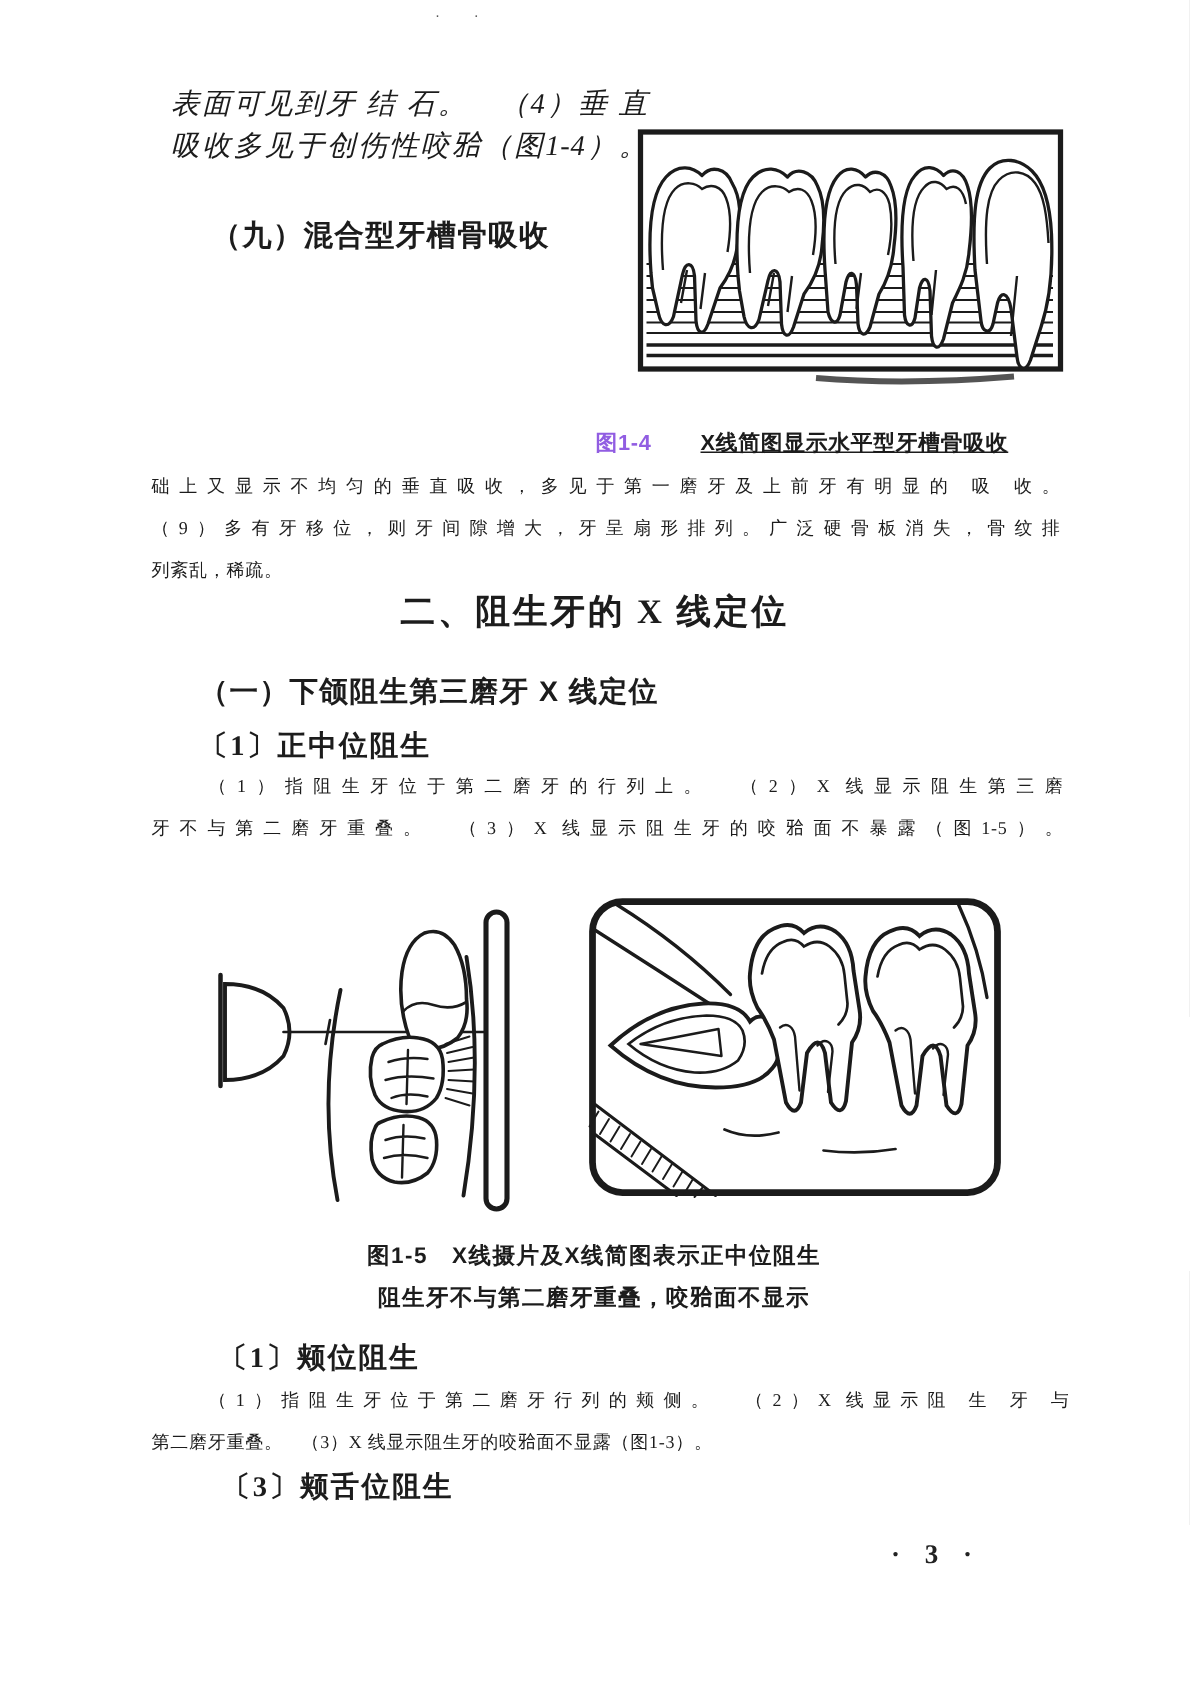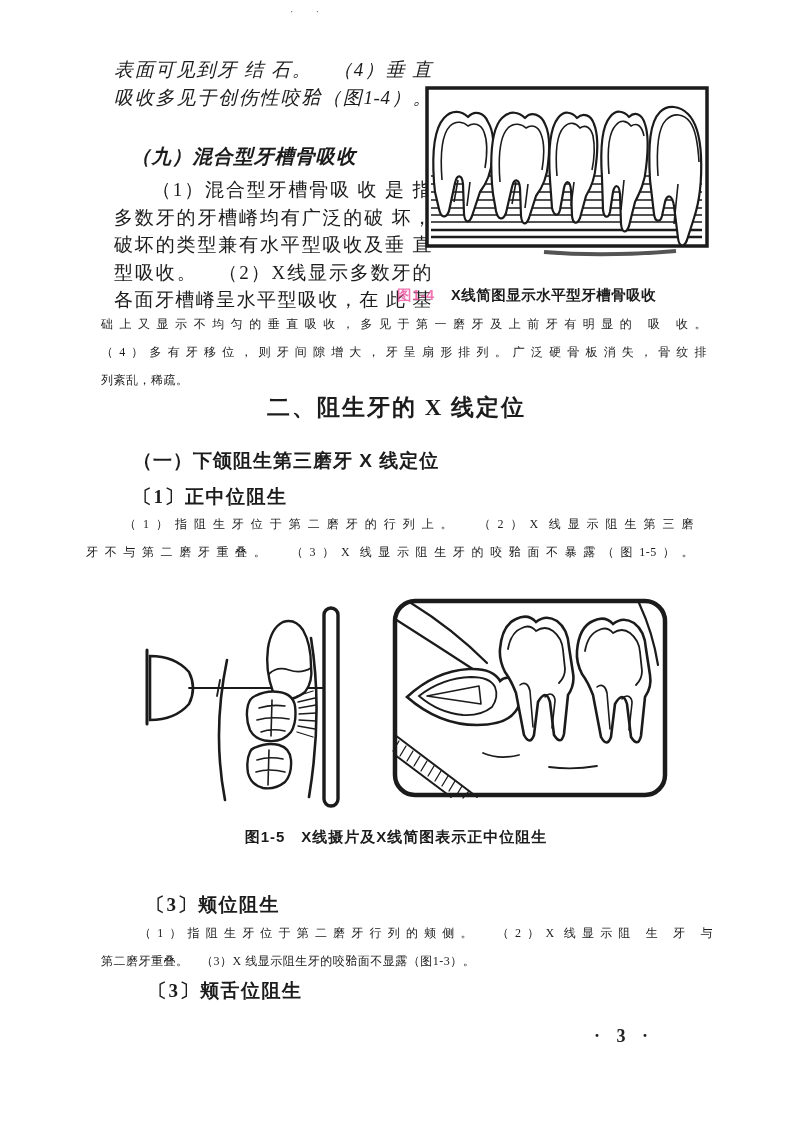--- a/index.html
+++ b/index.html
@@ -5,49 +5,42 @@
   html,body{margin:0;padding:0;background:#e8e8e8;}
   .page{position:relative;width:793px;height:1122px;background:#ffffff;margin:0 auto;
         overflow:hidden;color:#1c1c1c;}
   .t{position:absolute;}
   .serif{font-family:"Liberation Serif","DejaVu Serif",serif;}
   .hei{font-family:"Liberation Sans","DejaVu Sans",sans-serif;font-weight:bold;}
   .body19{font-size:19px;line-height:27.6px;letter-spacing:0.5px;}
   .body18{font-size:12px;line-height:28px;letter-spacing:0.5px;font-family:Liberation Serif, serif;}
   .jl{text-align:justify;text-align-last:justify;}
   .ind{text-indent:38px;}
-  .faded{color:#ec4899;opacity:0.75;}
+  .faded{color:#6d28d9;opacity:0.75;}
   .cap{font-size:14.5px;letter-spacing:0.5px;}
   .cap5{font-size:15px;letter-spacing:1px;}
   .center{text-align:center;}
   .smudge{filter:blur(0.5px);font-weight:bold;}
   svg{display:block;}
   .stk{fill:none;stroke:#1b1b1b;}
 </style>
 </head>
 <body>
 
 <div class="page">
 
   <div class="t serif" style="left:290px;top:6px;font-size:10px;color:#555;letter-spacing:10px;">· ·</div>
 
   <div class="t serif body19" style="left:114px;top:56px;width:318px;font-style:italic;">
     <div class="jl">表面可见到牙 结 石。　（4）垂 直</div>
     <div class="jl">吸收多见于创伤性咬𬌗（图1-4）。</div>
   </div>
 
-  <div class="t hei" style="left:131px;top:143px;font-size:19.5px;letter-spacing:1px;font-style:italic;">（九）混合型牙槽骨吸收</div>
+  <div class="t hei" style="left:141px;top:143px;font-size:19.5px;letter-spacing:1px;">（九）混合型牙槽骨吸收</div>
 
-  <div class="t serif body19" style="left:114px;top:176px;width:318px;">
-    <div class="jl ind">（1）混合型牙槽骨吸 收 是 指</div>
-    <div class="jl">多数牙的牙槽嵴均有广泛的破 坏，</div>
-    <div class="jl">破坏的类型兼有水平型吸收及垂 直</div>
-    <div class="jl">型吸收。　（2）X线显示多数牙的</div>
-    <div class="jl">各面牙槽嵴呈水平型吸收，在 此 基</div>
-  </div>
 
   <svg class="t" style="left:424px;top:84px;" width="287" height="176" viewBox="0 0 287 176">
     <rect x="3" y="4" width="280" height="158" fill="#ffffff" stroke="#1b1b1b" stroke-width="3.5"></rect>
     <g class="stk" stroke-width="1.4">
       <path d="M7,92 H278 M7,100 H278 M7,108 H278 M7,116 H278 M7,124 H278 M7,131 H278 M7,138 H278"></path>
     </g>
     <g class="stk" stroke-width="2.4">
       <path d="M7,146 H278 M7,153 H278"></path>
     </g>
 
@@ -63,35 +56,35 @@
       <path d="M 76,98 C 74,72 76,52 84,44 C 90,38 98,40 102,44 C 108,40 114,42 117,50 C 121,60 120,74 118,86 M 92,98 L 88,120 M 104,100 L 101,124"></path>
       <path d="M 133,92 C 131,68 133,50 140,43 C 146,37 152,39 156,44 C 162,40 167,44 169,52 C 171,62 170,76 168,86 M 150,98 L 147,122"></path>
       <path d="M 185,90 C 183,66 185,48 192,41 C 197,35 203,37 207,42 C 213,38 218,42 220,52 M 200,96 L 197,126"></path>
       <path d="M 234,92 C 232,62 234,44 242,36 C 250,28 260,30 266,38 C 272,46 274,60 275,78 M 254,100 L 250,140"></path>
     </g>
     <path d="M 120,168 Q 180,173 252,167" class="stk" stroke-width="4" opacity="0.75"></path>
   </svg>
 
   <div class="t hei cap" style="left:397px;top:286px;white-space:nowrap;">
     <span class="faded">图1-4</span>
-    <span style="margin-left:12px;">X线简图显示水平型牙槽骨吸收</span>
+    <span style="margin-left:28px;text-decoration:underline;">X线简图显示水平型牙槽骨吸收</span>
   </div>
 
   <div class="t serif body18" style="left:101px;top:310px;width:606px;">
     <div class="jl">础上又显示不均匀的垂直吸收，多见于第一磨牙及上前牙有明显的 吸 收。</div>
-    <div class="jl">（4）多有牙移位，则牙间隙增大，牙呈扇形排列。广泛硬骨板消失，骨纹排</div>
+    <div class="jl">（9）多有牙移位，则牙间隙增大，牙呈扇形排列。广泛硬骨板消失，骨纹排</div>
     <div>列紊乱，稀疏。</div>
   </div>
 
   <div class="t serif center" style="left:0;top:392px;width:793px;font-size:23px;font-weight:600;letter-spacing:2px;">二、阻生牙的 X 线定位</div>
 
   <div class="t hei" style="left:133px;top:448px;font-size:19px;letter-spacing:1px;">（一）下颌阻生第三磨牙 X 线定位</div>
 
   <div class="t serif" style="left:133px;top:484px;font-size:19px;font-weight:600;letter-spacing:1.5px;">〔1〕正中位阻生</div>
-  <div class="t serif body18" style="left:86px;top:510px;width:608px;">
+  <div class="t serif body18" style="left:101px;top:510px;width:608px;">
     <div class="jl ind">（1）指阻生牙位于第二磨牙的行列上。　（2）X 线显示阻生第三磨</div>
     <div class="jl">牙不与第二磨牙重叠。　（3）X 线显示阻生牙的咬𬌗面不暴露（图1-5）。</div>
   </div>
 
   <svg class="t" style="left:127px;top:592px;" width="257" height="228" viewBox="0 0 257 228">
     <g class="stk" stroke-linecap="round">
       <path d="M 20,58 L 20,132" stroke-width="3"></path>
       <path d="M 23,64 L 23,128 Q 48,128 62,112 Q 70,96 62,80 Q 48,64 23,64 Z" fill="#fff" stroke-width="2.6"></path>
       <path d="M 62,96 L 210,96" stroke-width="1.8"></path>
       <path d="M 93,88 L 90,104" stroke-width="1.8"></path>
@@ -128,22 +121,23 @@
       <path d="M 210,102 C 215,98 219,102 220,108 L 223,144 M 235,114 C 240,108 245,112 245,118 L 242,145" stroke-width="1.6"></path>
 
       <path d="M 8,150 L 90,212 M 8,170 L 64,212" stroke-width="2"></path>
       <path d="M 12,156 L 6,166 M 19,161 L 13,171 M 26,166 L 20,176 M 33,171 L 27,181 M 40,176 L 34,186 M 47,181 L 41,191 M 54,186 L 48,196 M 61,191 L 55,201 M 68,196 L 62,206 M 75,201 L 69,211 M 82,206 L 76,213" stroke-width="1.3"></path>
 
       <path d="M 96,168 Q 112,175 132,170 M 162,182 Q 186,185 210,181" stroke-width="1.8"></path>
     </g>
   </svg>
 
   <div class="t hei cap5 center" style="left:96px;top:828px;width:600px;">图1-5　X线摄片及X线简图表示正中位阻生</div>
+  <div class="t hei cap5 center" style="left:96px;top:855px;width:600px;">阻生牙不与第二磨牙重叠，咬𬌗面不显示</div>
 
-  <div class="t serif" style="left:146px;top:892px;font-size:19px;font-weight:600;letter-spacing:1.5px;">〔3〕颊位阻生</div>
+  <div class="t serif" style="left:146px;top:892px;font-size:19px;font-weight:600;letter-spacing:1.5px;">〔1〕颊位阻生</div>
   <div class="t serif body18" style="left:101px;top:919px;width:612px;">
     <div class="jl ind">（1）指阻生牙位于第二磨牙行列的颊侧。　（2）X 线显示阻 生 牙 与</div>
     <div>第二磨牙重叠。　（3）X 线显示阻生牙的咬𬌗面不显露（图1-3）。</div>
   </div>
 
   <div class="t serif" style="left:148px;top:978px;font-size:19px;font-weight:600;letter-spacing:1.5px;">〔3〕颊舌位阻生</div>
 
   <div class="t serif smudge" style="left:594px;top:1026px;font-size:18px;letter-spacing:2px;color:#222;">
     <span>·</span>
     <span style="margin:0 8px;">3</span>

